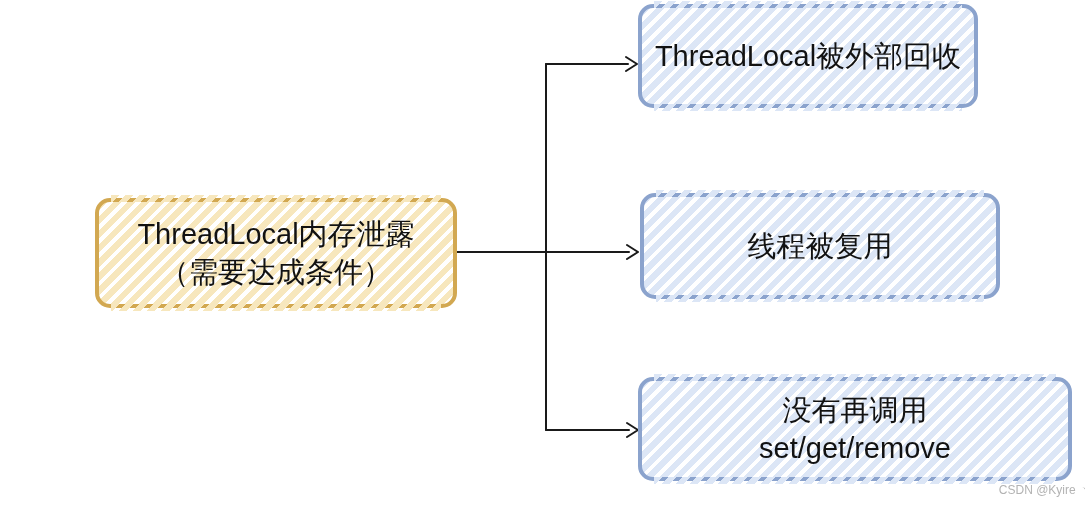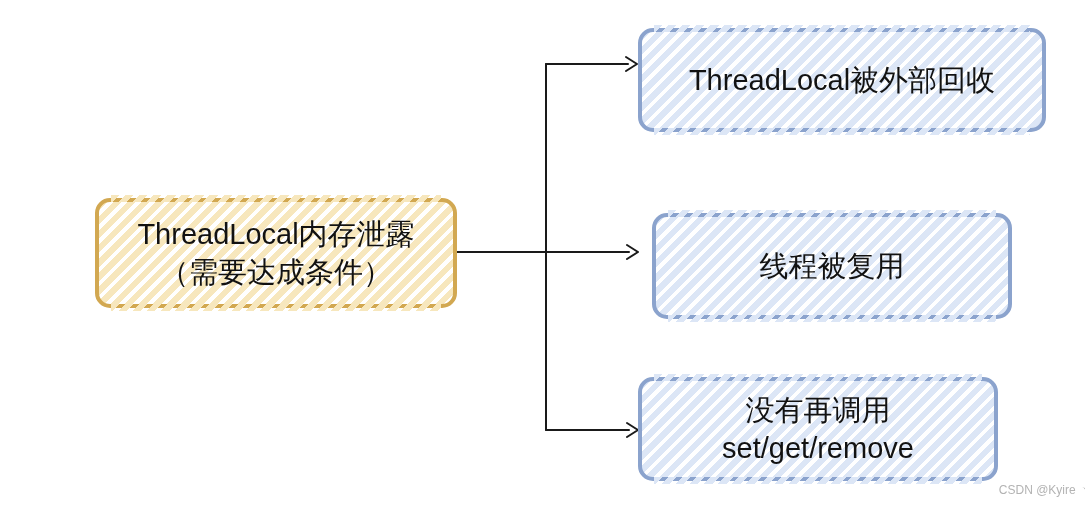--- a/index.html
+++ b/index.html
@@ -73,23 +73,23 @@
     background: repeating-linear-gradient(135deg,
       var(--child-stripe, #dce6f6) 0px, var(--child-stripe, #dce6f6) 6px,
       #ffffff 6px, #ffffff 10px);
   }
   .node-child::before, .node-child::after {
     background: repeating-linear-gradient(135deg,
       var(--child-stripe, #dce6f6) 0px, var(--child-stripe, #dce6f6) 6px,
       rgba(255,255,255,0) 6px, rgba(255,255,255,0) 10px);
   }
 
-  .node-child-1 { left: 638px; top: 28px;  width: 408px; height: 104px; }
-  .node-child-2 { left: 640px; top: 213px; width: 360px; height: 106px; margin-left: 12px; }
-  .node-child-3 { left: 638px; top: 377px; width: 360px; height: 104px; }
+  .node-child-1 { left: 638px; top: 4px;  width: 340px; height: 104px; }
+  .node-child-2 { left: 640px; top: 193px; width: 360px; height: 106px; }
+  .node-child-3 { left: 638px; top: 377px; width: 434px; height: 104px; }
 
   .watermark {
     position: absolute;
     right: -6px;
     top: 483px;
     font-size: 12px;
     line-height: 14px;
     color: var(--watermark-color, #b3b3b3);
     white-space: nowrap;
   }

